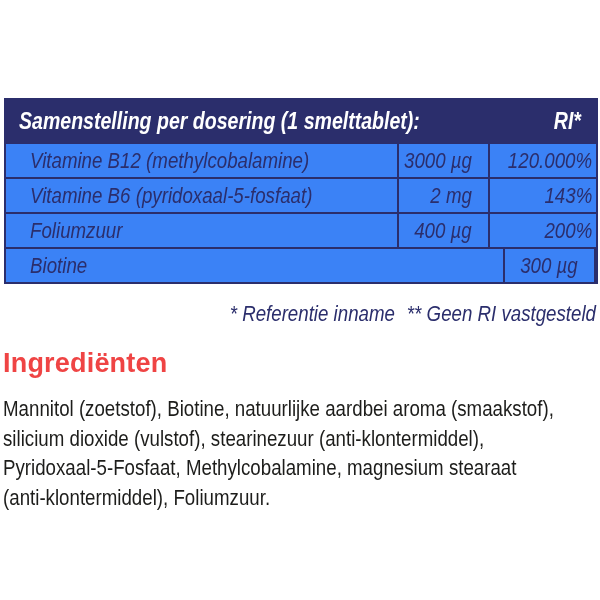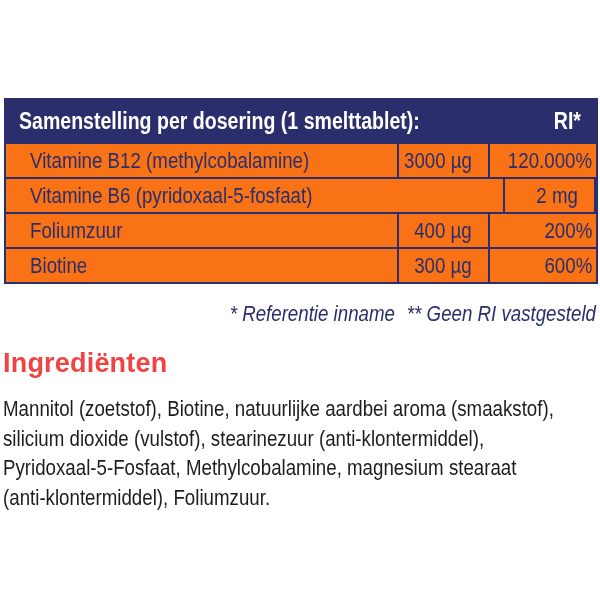--- a/index.html
+++ b/index.html
@@ -7,21 +7,21 @@
     position:relative;width:600px;height:600px;background:#ffffff;overflow:hidden;
     font-family:"Liberation Sans",sans-serif;color:#2b2e6c;
   }
   
   .cz{display:inline-block;white-space:nowrap;transform:scaleX(.85);transform-origin:0 50%;}
   .cz-r{display:inline-block;white-space:nowrap;transform:scaleX(.85);transform-origin:100% 50%;}
 
   
   .comp-table{
     position:absolute;left:4px;top:98px;width:594px;
-    border:2px solid #2b2e6c;box-sizing:border-box;background:#f97316;
+    border:2px solid #2b2e6c;box-sizing:border-box;background:#3b82f6;font-style:italic;
   }
   .t-head{
     display:flex;align-items:center;justify-content:space-between;
     height:42px;background:#2b2e6c;color:#ffffff;
     font-weight:bold;font-size:23px;
   }
   .t-head .title{padding-left:13px;}
   .t-head .ri{padding-right:15px;}
   .t-row{
     display:flex;align-items:stretch;height:33px;border-top:2px solid #2b2e6c;
@@ -77,20 +77,23 @@
         </div>
     </div>
 
     <div class="t-row">
       <div class="cell cell-name">
           <span class="cz">Vitamine B6 (pyridoxaal-5-fosfaat)</span>
         </div>
       <div class="cell cell-amount">
           <span class="cz-r">2 mg</span>
         </div>
+      <div class="cell cell-ri">
+          <span class="cz-r">143%</span>
+        </div>
     </div>
 
     <div class="t-row">
       <div class="cell cell-name">
           <span class="cz">Foliumzuur</span>
         </div>
       <div class="cell cell-amount">
           <span class="cz-r">400 µg</span>
         </div>
       <div class="cell cell-ri">
@@ -98,23 +101,20 @@
         </div>
     </div>
 
     <div class="t-row">
       <div class="cell cell-name">
           <span class="cz">Biotine</span>
         </div>
       <div class="cell cell-amount">
           <span class="cz-r">300 µg</span>
         </div>
-      <div class="cell cell-ri">
-          <span class="cz-r">600%</span>
-        </div>
     </div>
   </div>
 
   <div class="footnote">
     <span class="cz-r"><span>* Referentie inname</span><span class="sep"></span><span>** Geen RI vastgesteld</span></span>
   </div>
 
   <h2 class="ing-heading">Ingrediënten</h2>
 
   <div class="ing-text">

